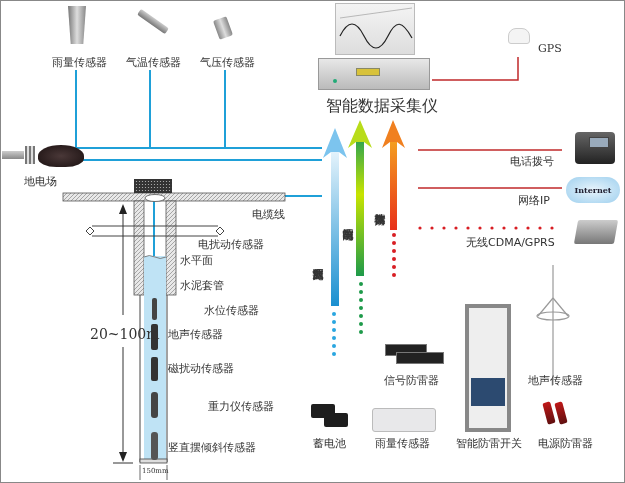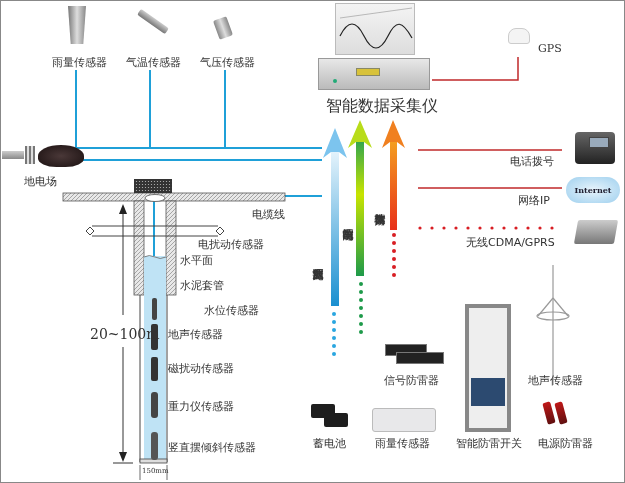--- a/index.html
+++ b/index.html
@@ -179,21 +179,21 @@
 <div class="dev" style="left:38px;top:145px;width:46px;height:22px;background:radial-gradient(#4a3838,#1a1010);border-radius:50% 50% 40% 40%;"></div>
 <div class="lbl" style="left:24px;top:174px;">地电场</div>
 
 <div class="lbl" style="left:252px;top:207px;">电缆线</div>
 <div class="lbl" style="left:198px;top:237px;">电扰动传感器</div>
 <div class="lbl" style="left:180px;top:253px;">水平面</div>
 <div class="lbl" style="left:180px;top:278px;">水泥套管</div>
 <div class="lbl" style="left:168px;top:303px;margin-left:36px;">水位传感器</div>
 <div class="lbl" style="left:168px;top:327px;">地声传感器</div>
 <div class="lbl" style="left:168px;top:361px;">磁扰动传感器</div>
-<div class="lbl" style="left:168px;top:399px;">重力仪传感器</div>
+<div class="lbl" style="left:168px;top:399px;padding-left:40px;">重力仪传感器</div>
 <div class="lbl" style="left:168px;top:440px;">竖直摆倾斜传感器</div>
 <div class="lbl" style="left:90px;top:326px;font-family:'DejaVu Serif',serif;font-size:14px;">20~100m</div>
 <div class="lbl" style="left:142px;top:467px;font-family:'DejaVu Serif',serif;font-size:7px;">150mm</div>
 
 <div class="vlbl" style="left:311px;top:260px;">前兆观测数据源</div>
 <div class="vlbl" style="left:341px;top:220px;">电源控制与防雷</div>
 <div class="vlbl" style="left:373px;top:205px;">数据传输与共享</div>
 
 <div class="lbl" style="left:510px;top:154px;">电话拨号</div>
 <div class="lbl" style="left:518px;top:193px;">网络IP</div>

